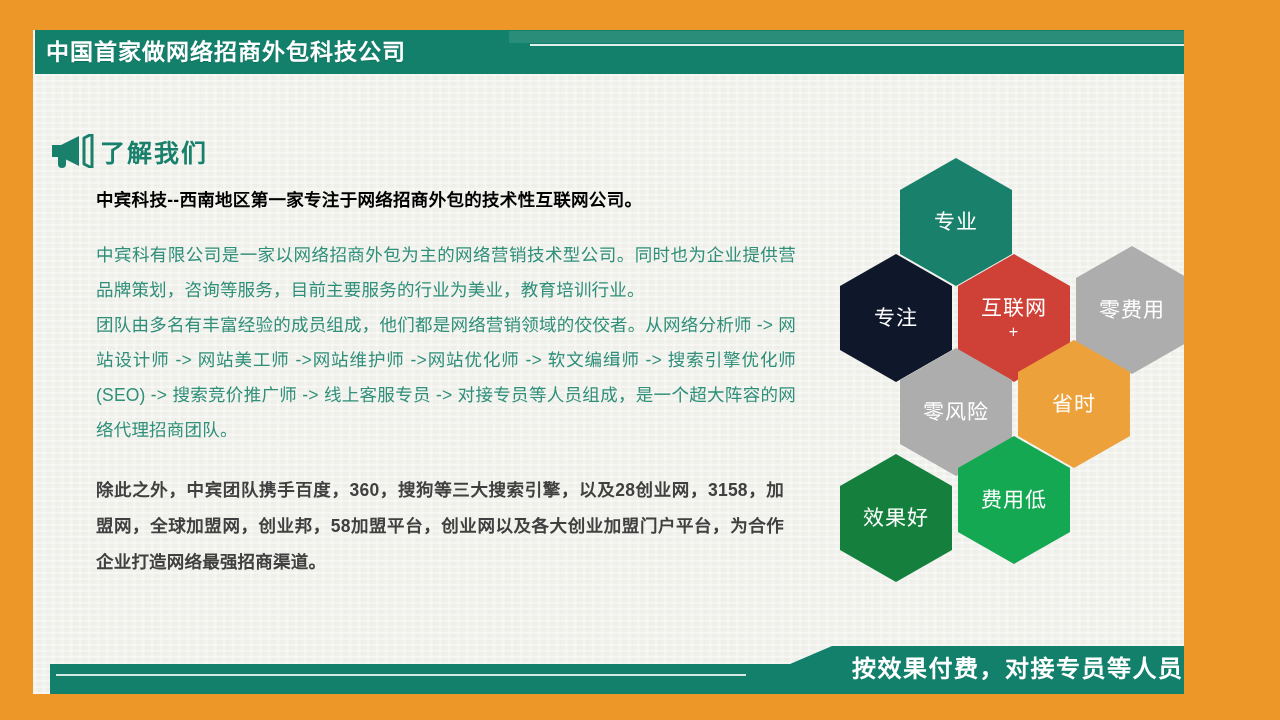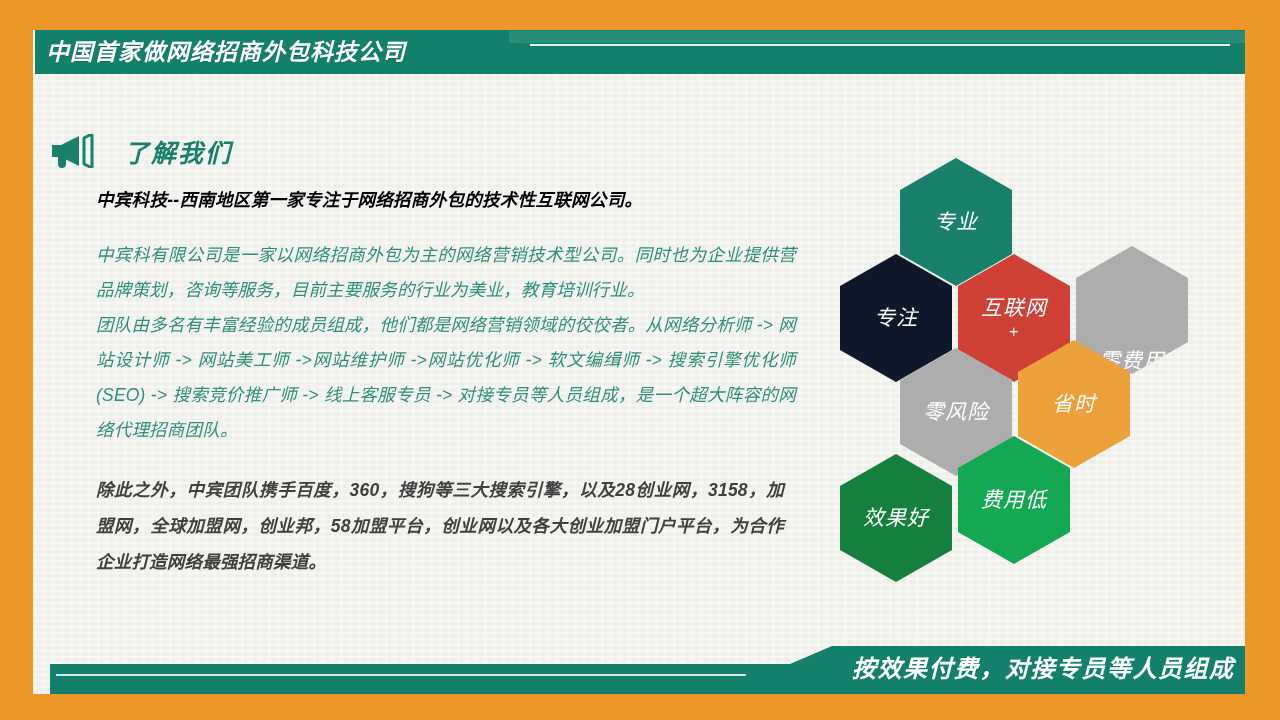--- a/index.html
+++ b/index.html
@@ -10,25 +10,24 @@
   body {
     width: 1280px;
     height: 720px;
     overflow: hidden;
     font-family: "Liberation Sans", "DejaVu Sans", sans-serif;
     background: #ec9727;
   }
 
   #slide {
     position: relative;
-    width: 1280px;
+    width: 1184px;
     height: 720px;
     background: #ec9727;
     overflow: hidden;
-    font-style: italic;
   }
 
   
   .canvas {
     position: absolute;
     left: 33px;
     top: 0px;
     width: 1212px;
     height: 720px;
     background:
@@ -100,21 +99,21 @@
     z-index: 8;
   }
 
   
   .section-title-row {
     position: absolute;
     left: 50px;
     top: 133px;
     display: flex;
     align-items: center;
-    gap: 30px;
+    gap: 6px;
     z-index: 5;
   }
   .megaphone-icon {
     width: 44px;
     height: 34px;
     display: block;
   }
   .section-title-text {
     color: #18806b;
     font-size: 25px;
@@ -281,21 +280,21 @@
       <div class="hex" style="left: 72px; top: 0px; background: rgb(25, 128, 107);">
         <span>专业</span>
       </div>
       <div class="hex" style="left: 12px; top: 96px; background: #0f172a;">
         <span>专注</span>
       </div>
       <div class="hex" style="left: 130px; top: 96px; background: rgb(207, 64, 55);">
         <span>互联网</span>
         <span class="sub">+</span>
       </div>
-      <div class="hex" style="left: 248px; top: 88px; background: rgb(173, 173, 173); justify-content: flex-end;">
+      <div class="hex" style="left: 248px; top: 88px; background: rgb(173, 173, 173);">
         <span>零费用</span>
       </div>
       <div class="hex" style="left: 72px; top: 190px; background: rgb(173, 173, 173);">
         <span>零风险</span>
       </div>
       <div class="hex" style="left: 190px; top: 182px; background: rgb(237, 161, 58);">
         <span>省时</span>
       </div>
       <div class="hex" style="left: 12px; top: 296px; background: #15803d; align-items: center;">
         <span>效果好</span>

